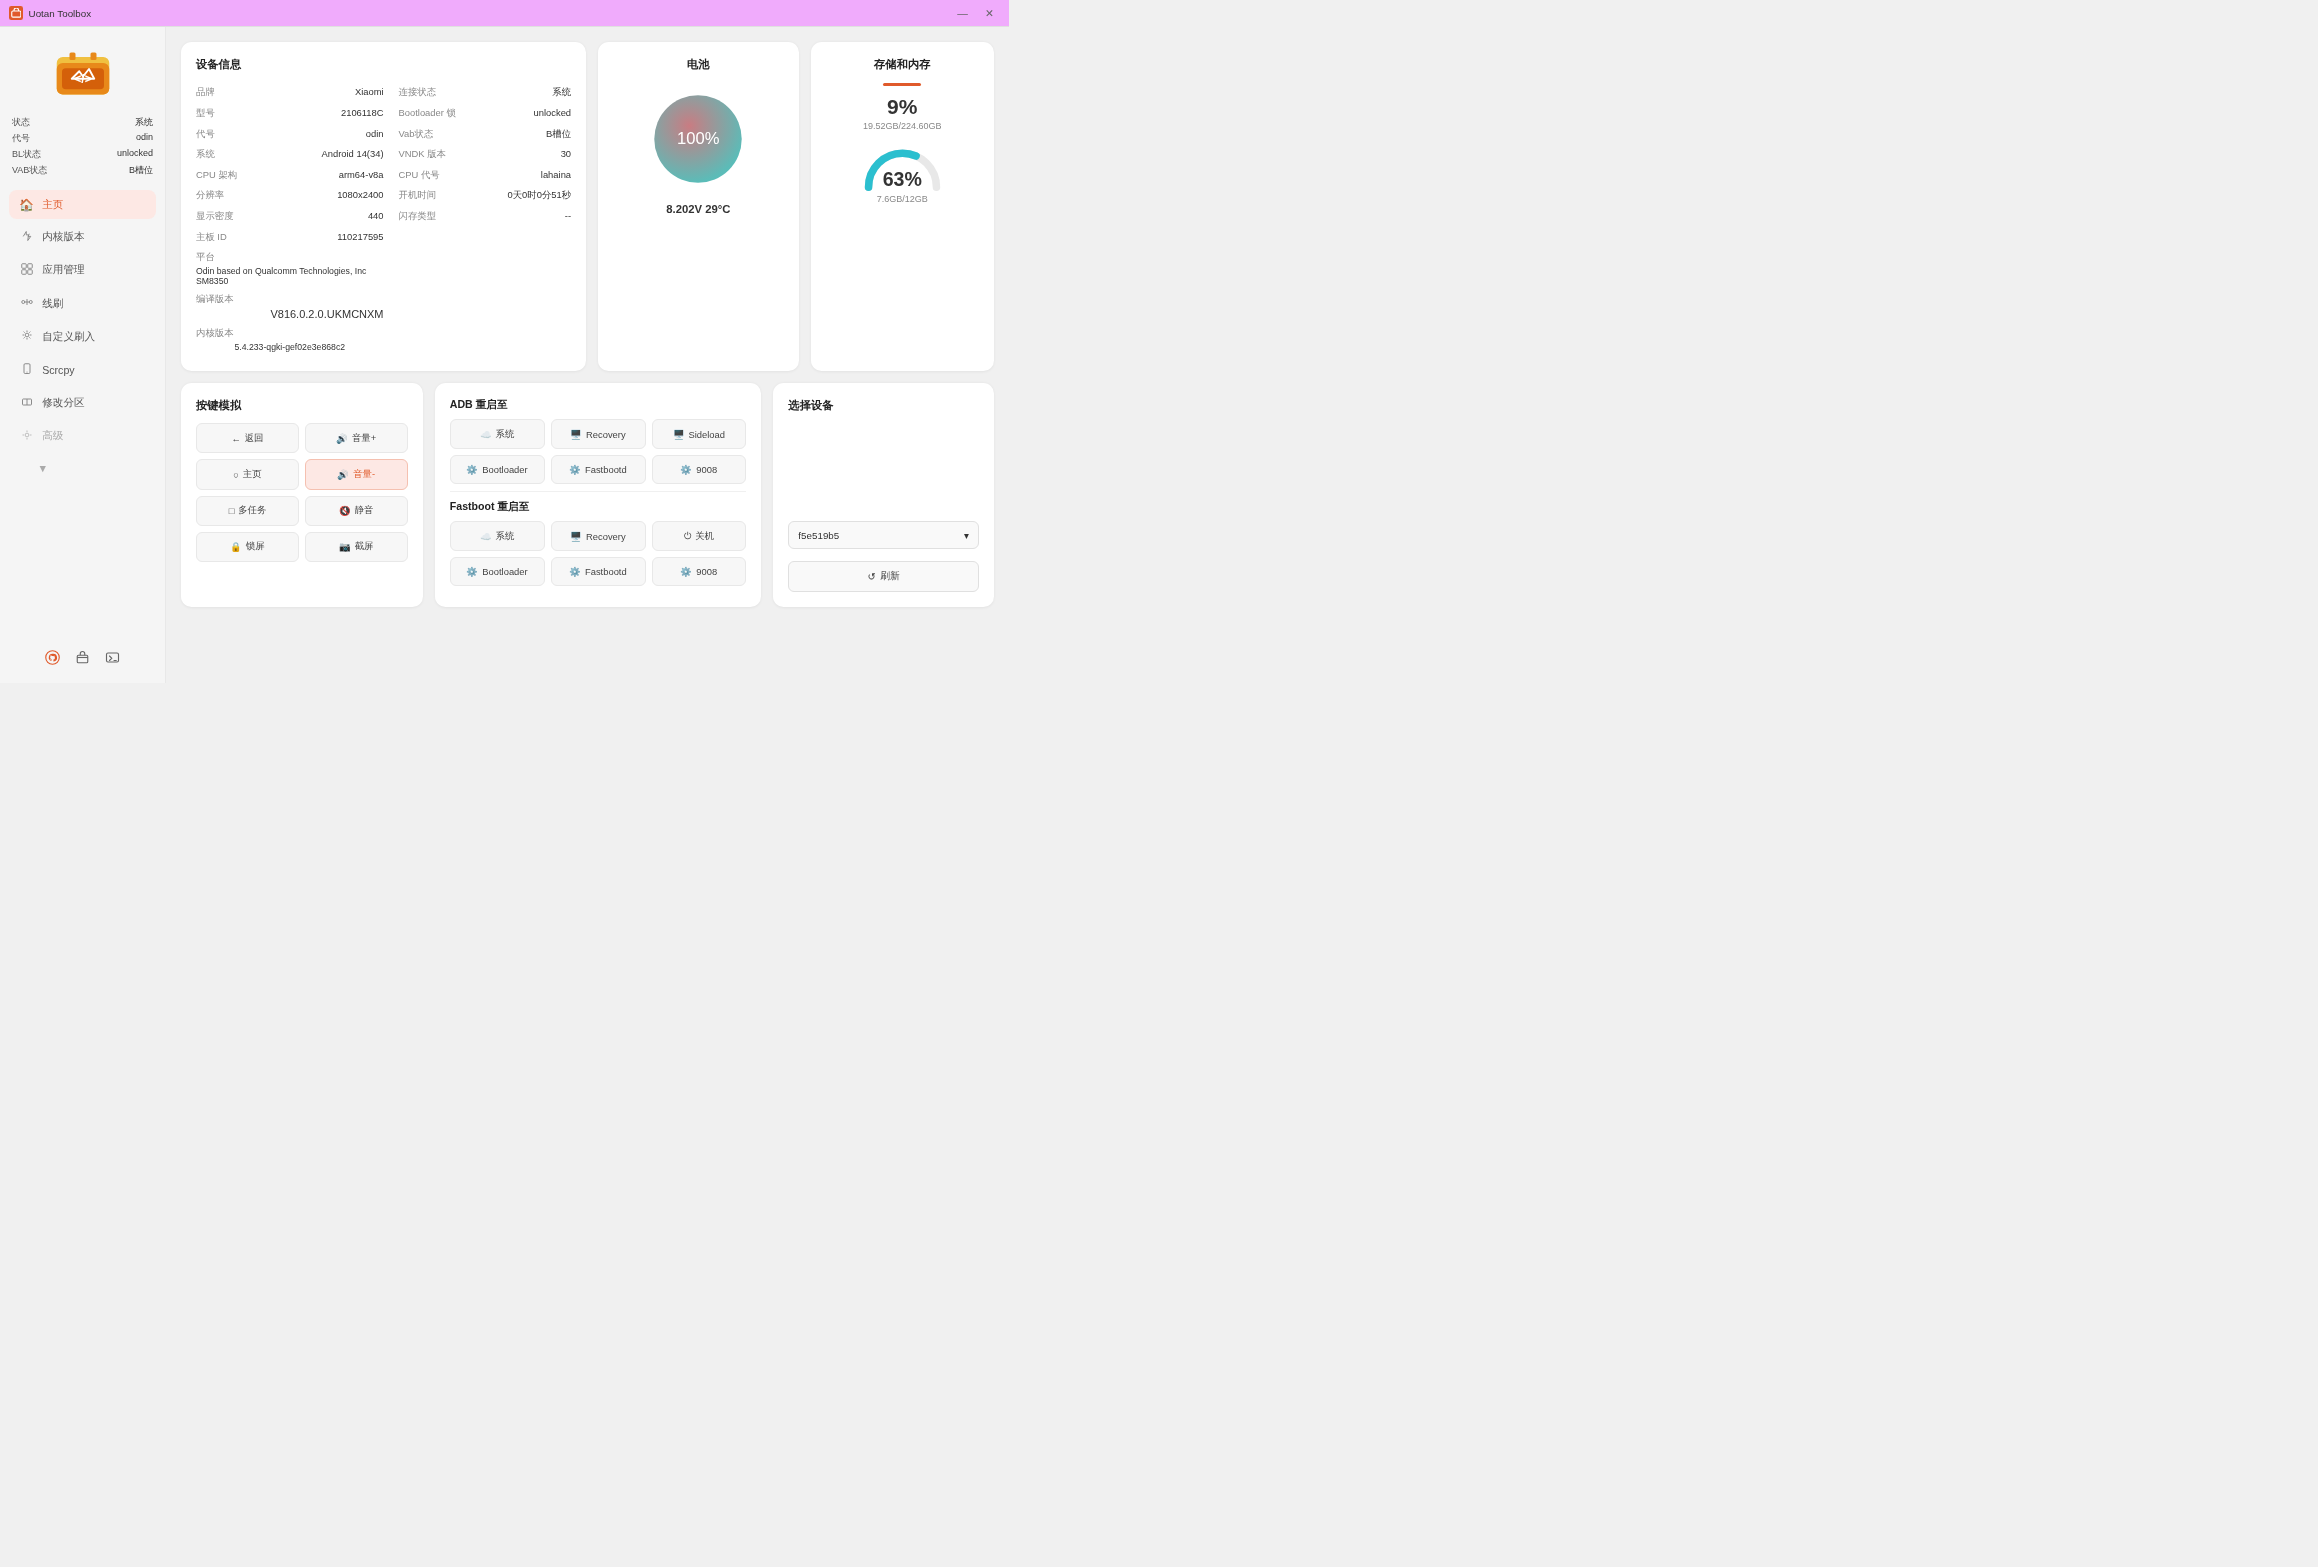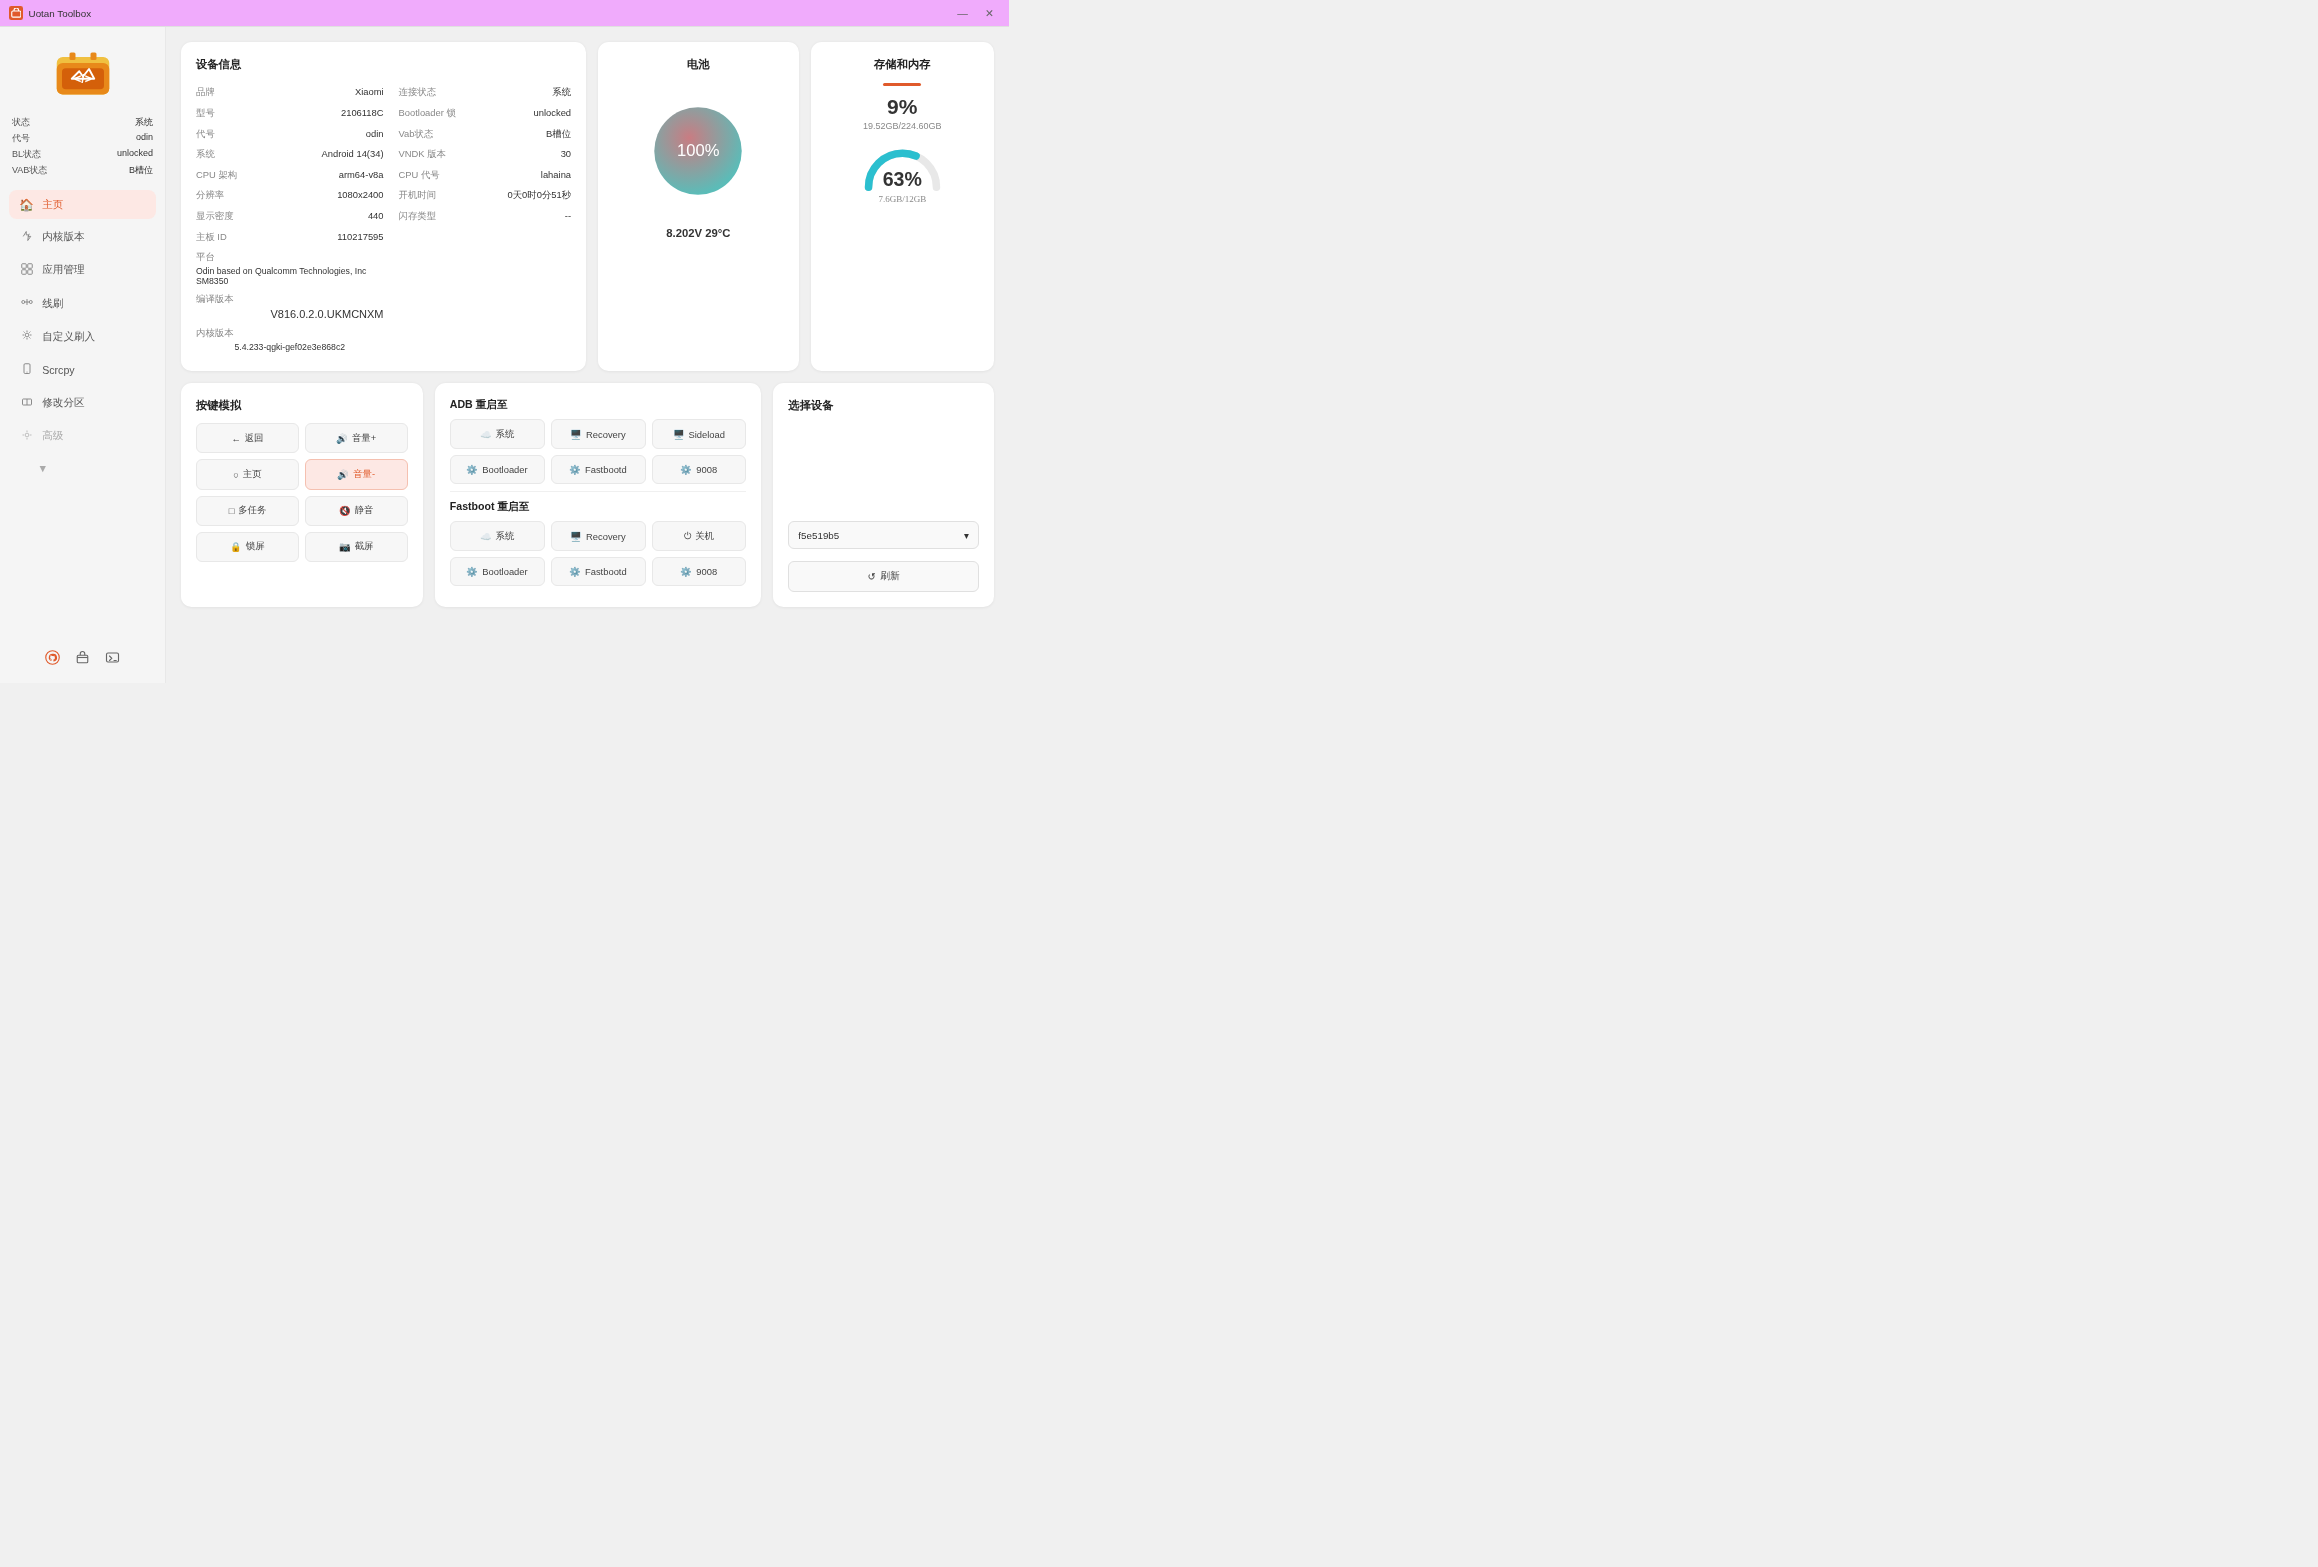--- a/index.html
+++ b/index.html
@@ -169,21 +169,20 @@
       gap: 12px;
     }
     .device-info-card {
       flex: 2.2;
     }
     .battery-card {
       flex: 1;
       display: flex;
       flex-direction: column;
       align-items: center;
-      gap: 12px;
     }
     .storage-card {
       flex: 0.9;
       display: flex;
       flex-direction: column;
       align-items: center;
     }
 
     
     .info-table {
@@ -631,21 +630,21 @@
         <div style="display:flex; flex-direction:column; align-items:center; width:100%;">
           <div style="position:relative; width:83px; height:53px;">
             <svg width="83" height="53" viewBox="0 0 110 70" overflow="visible">
 
               <path d="M 10 65 A 45 45 0 0 1 100 65" fill="none" stroke="#e8e8e8" stroke-width="10" stroke-linecap="round"></path>
 
               <path d="M 10 65 A 45 45 0 0 1 100 65" fill="none" stroke="#2bbfcf" stroke-width="10" stroke-linecap="round" stroke-dasharray="141.4" stroke-dashoffset="52.3"></path>
             </svg>
             <div style="position:absolute; bottom:0; left:50%; transform:translateX(-50%); font-size:19.6px; font-weight:700; color:#333;">63%</div>
           </div>
-          <div class="storage-sub" style="margin-top:3px;font-family:Liberation Serif, serif;">7.6GB/12GB</div>
+          <div class="storage-sub" style="margin-top:3px;">7.6GB/12GB</div>
         </div>
       </div>
     </div>
 
     <div class="bottom-row">
 
       <div class="card keys-card">
         <div class="card-title">按键模拟</div>
         <div class="key-grid">
           <div class="key-btn">

